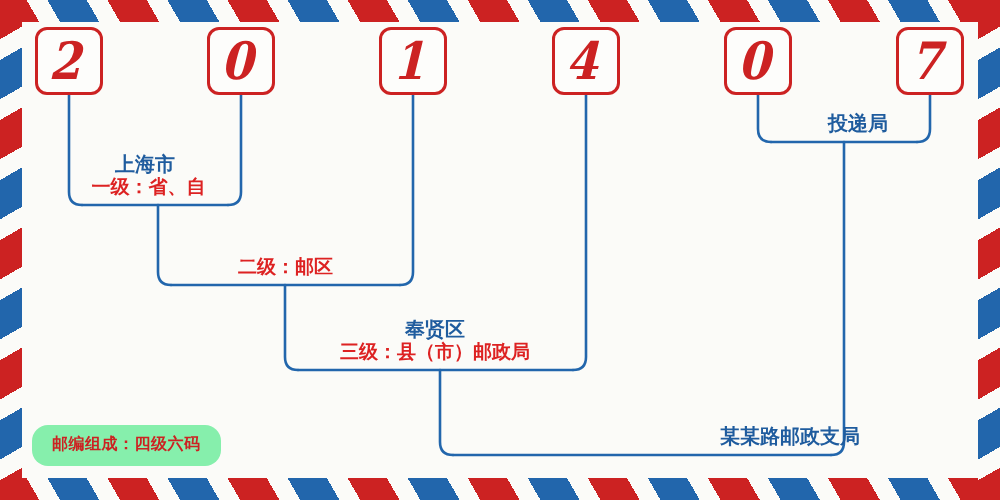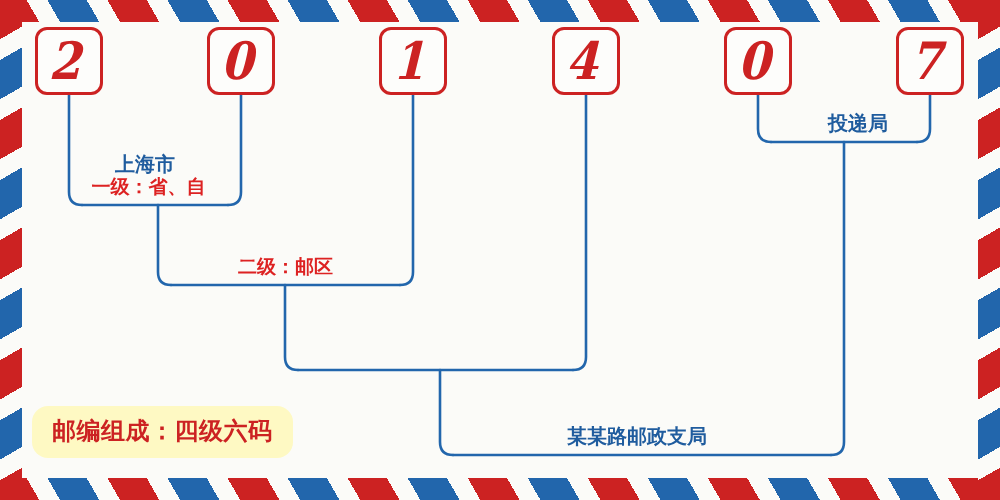--- a/index.html
+++ b/index.html
@@ -104,28 +104,28 @@
     font-weight: 700;
     font-size: 19px;
     line-height: 1.2;
   }
   .lb-sub.wrap2 { max-width: 150px; margin-left: 7px; }
 
   
   .badge {
     position: absolute;
     left: 32px;
-    top: 406px;
+    top: 425px;
     padding: 9px 20px 11px 20px;
-    background: #fef9c3;
+    background: #86efac;
     border-radius: 16px;
     color: #cc2222;
     font-family: "DejaVu Serif", serif;
     font-weight: 700;
-    font-size: 24px;
+    font-size: 16px;
     letter-spacing: 0.5px;
     white-space: nowrap;
   }
 </style>
 </head>
 <body>
 
 <div id="stage">
 
   <div class="airmail-border am-top am-h"></div>
@@ -189,20 +189,24 @@
 
   <div class="label-box" style="left:69px; top:112px; width:152px; height:93px;">
     <div class="lb-title">上海市</div>
     <div class="lb-sub wrap2">一级：省、自</div>
   </div>
 
   <div class="label-box" style="left:158px; top:243px; width:255px; height:42px;text-align:right;">
     <div class="lb-sub">二级：邮区</div>
   </div>
 
-
-  <div class="label-box" style="left:435px; top:387px; width:404px; height:68px;">
+  <div class="label-box" style="left:285px; top:302px; width:300px; height:68px;">
+    <div class="lb-title">奉贤区</div>
+    <div class="lb-sub">三级：县（市）邮政局</div>
+  </div>
+
+  <div class="label-box" style="left:456px; top:387px; width:404px; height:68px;align-items:flex-end;">
     <div class="lb-title">某某路邮政支局</div>
   </div>
 
   <div class="badge">邮编组成：四级六码</div>
 
 </div>
 
 </body></html>

